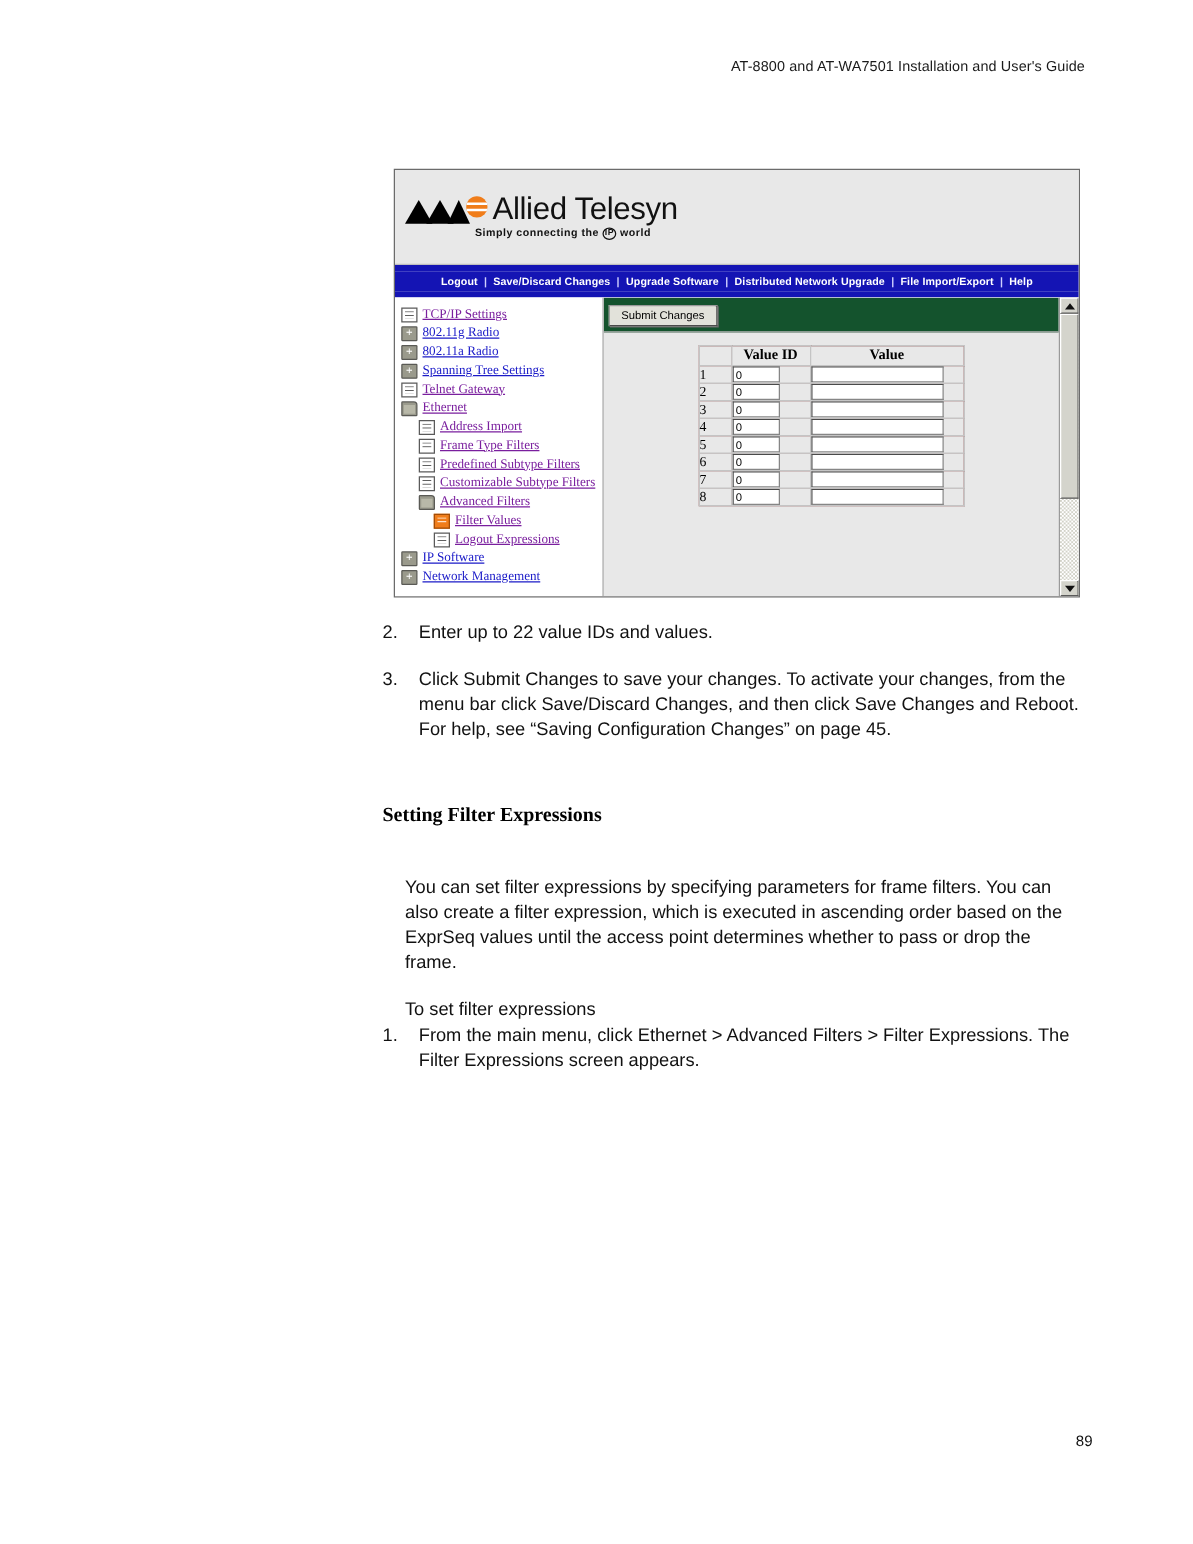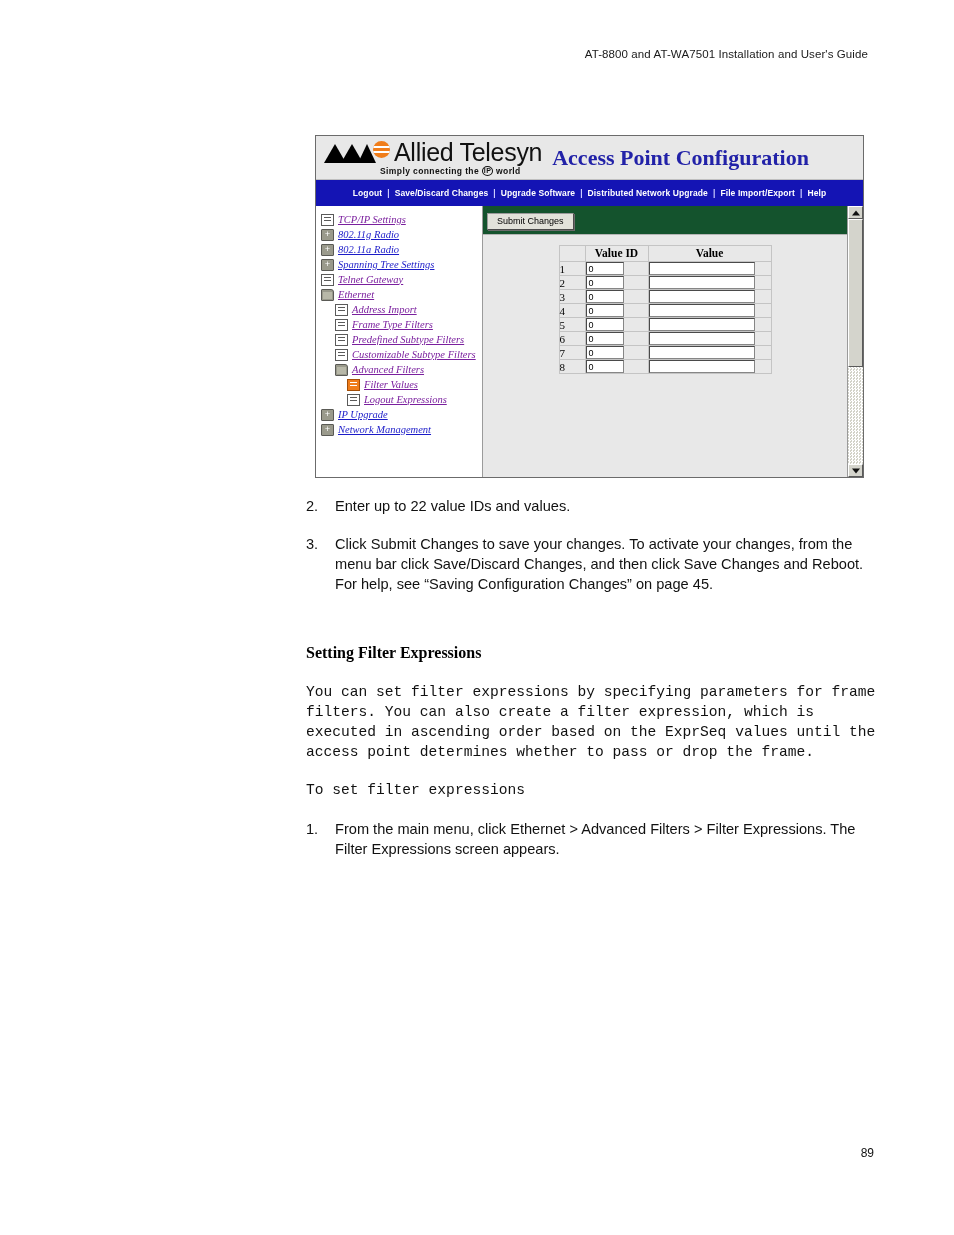--- a/index.html
+++ b/index.html
@@ -44,21 +44,21 @@
   .fig-inner {
     position: relative;
     flex: 1 1 auto;
     display: flex;
     flex-direction: column;
     overflow: hidden;
   }
 
   
   .banner {
-    height: 44px;
+    height: 76px;
     background: #e8e8e8;
     border-bottom: 1px solid #bfbfbf;
     display: flex;
     align-items: center;
     padding-left: 8px;
     box-sizing: border-box;
     flex: 0 0 auto;
     position: relative;
   }
   .logo-block {
@@ -185,21 +185,20 @@
 
   
   .tree {
     width: 167px;
     flex: 0 0 167px;
     background: #ffffff;
     border-right: 1px solid #9b9b9b;
     padding: 6px 0 0 5px;
     box-sizing: border-box;
     overflow: hidden;
-    font-style: italic;
   }
   .tnode {
     display: flex;
     align-items: center;
     height: 15px;
     white-space: nowrap;
   }
   .tnode .ico {
     width: 13px;
     height: 12px;
@@ -412,21 +411,21 @@
     flex: 0 0 29px;
   }
   .numitem .txt { flex: 1 1 auto; }
   h3.section {
     font-family: "Liberation Serif", serif;
     font-size: 16px;
     font-weight: bold;
     margin: 0;
     color: #000;
   }
-  .para { margin: 0; font-family: Liberation Mono, monospace; }
+  .para { margin: 18px; }
 
   .pagenum {
     position: absolute;
     right: 80px;
     top: 1146px;
     font-size: 12px;
     color: #111;
   }
 </style>
 </head>
@@ -447,21 +446,20 @@
             <span class="ball"></span>
           </div>
           <span class="logo-word">Allied Telesyn</span>
         </div>
         <div class="logo-tag">
           <span>Simply  connecting  the</span>
           <span class="ipmark">IP</span>
           <span>world</span>
         </div>
       </div>
-      <div class="banner-title">Access Point Configuration</div>
     </div>
 
     <div class="navstripe"></div>
     <div class="menubar">
       <span class="mi">Logout</span><span class="sep">|</span><span class="mi">Save/Discard Changes</span><span class="sep">|</span><span class="mi">Upgrade Software</span><span class="sep">|</span><span class="mi">Distributed Network Upgrade</span><span class="sep">|</span><span class="mi">File Import/Export</span><span class="sep">|</span><span class="mi">Help</span>
     </div>
     <div class="navstripe"></div>
 
     <div class="fig-body">
 
@@ -513,21 +511,21 @@
           <div class="tnode ind2">
             <span class="ico doc active"></span>
             <span class="tlabel visited">Filter Values</span>
           </div>
           <div class="tnode ind2">
             <span class="ico doc"></span>
             <span class="tlabel visited">Logout Expressions</span>
           </div>
           <div class="tnode">
             <span class="ico folder"></span>
-            <span class="tlabel unvisited">IP Upgrade</span>
+            <span class="tlabel unvisited">IP Software</span>
           </div>
           <div class="tnode">
             <span class="ico folder"></span>
             <span class="tlabel unvisited">Network Management</span>
           </div>
         </div>
 
       <div class="content">
         <div class="toolbar">
           <span class="btn">Submit Changes</span>

